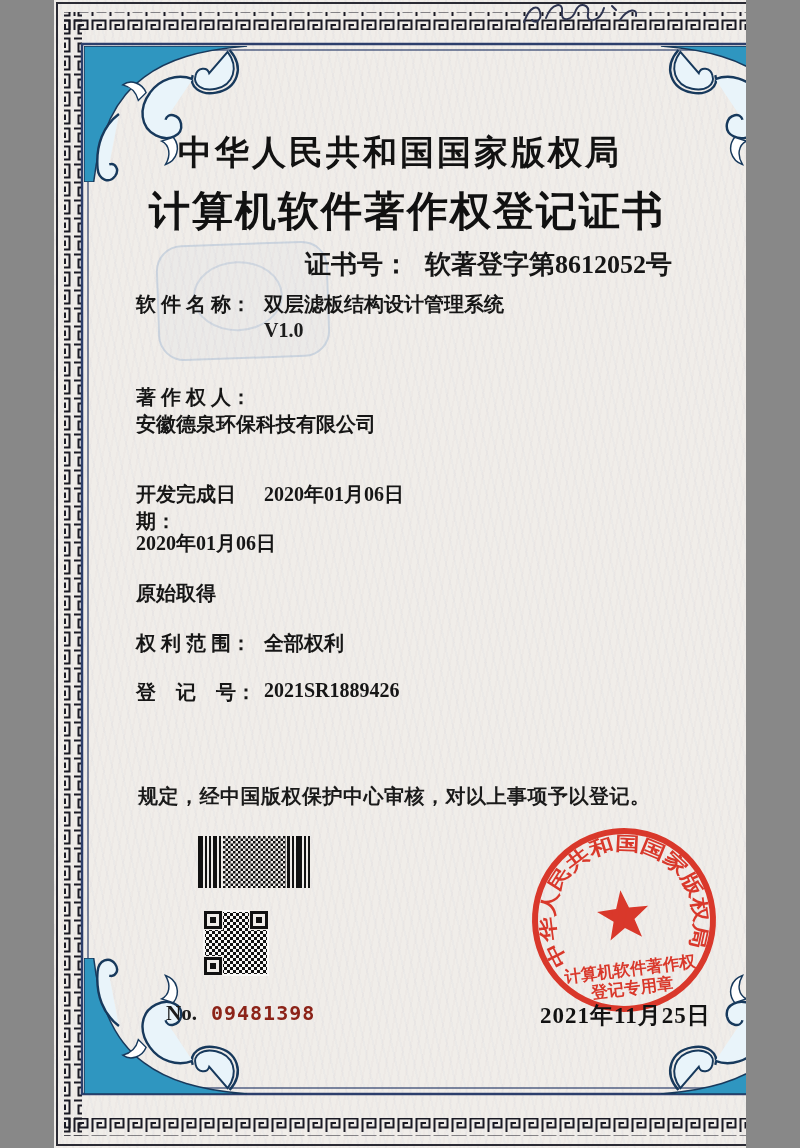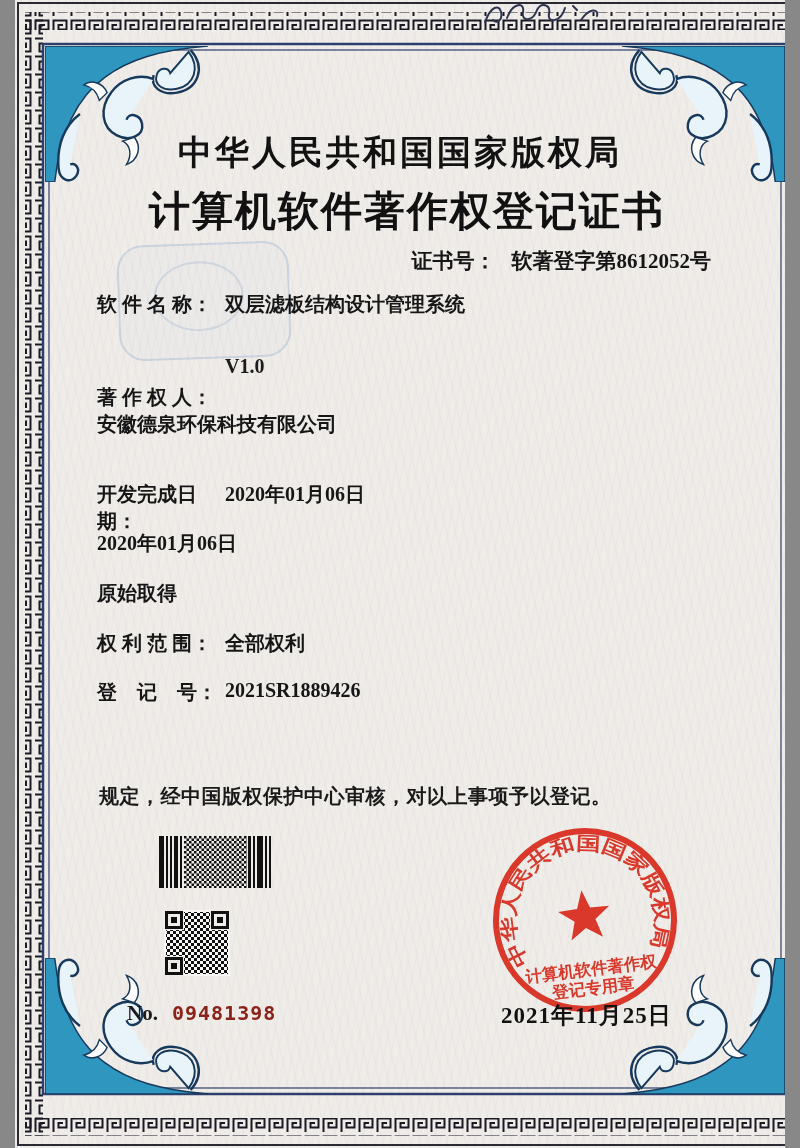--- a/index.html
+++ b/index.html
@@ -1,18 +1,18 @@
 <!DOCTYPE html>
 <html><head>
 <meta charset="utf-8">
 <style>
   html,body{margin:0;padding:0;background:#888;}
   .page{
     position:relative;
-    width:770px;height:1148px;
+    width:692px;height:1148px;
     margin:0 auto;
     overflow:hidden;
     background-color:#f0ede9;
     background-image:
       repeating-linear-gradient(100deg, rgba(185,160,170,0.05) 0 2px, rgba(0,0,0,0) 2px 7px),
       repeating-linear-gradient(78deg, rgba(150,170,205,0.05) 0 2px, rgba(0,0,0,0) 2px 9px);
     font-family:"Liberation Serif", serif;
     color:#1c1c1c;
   }
   .abs{position:absolute;}
@@ -36,27 +36,27 @@
   }
   .issuer-title{
     left:0;right:0;top:130px;text-align:center;
     font-size:34px;font-weight:900;letter-spacing:3px;color:#121212;
   }
   .cert-title{
     left:0;right:0;top:184px;text-align:center;
     font-size:41px;font-weight:900;letter-spacing:2px;color:#111;padding-left:14px;
   }
   .certno{
-    right:74px;top:247px;font-size:21px;font-weight:700;color:#161616;
+    right:74px;top:247px;font-size:26px;font-weight:700;color:#161616;
   }
   .certno .gap{display:inline-block;width:16px;}
   .row{position:absolute;left:82px;display:flex;font-weight:700;font-size:20px;color:#161616;}
   .row .lbl{display:inline-block;width:128px;}
   .row .val{display:inline-block;margin-left:0;}
-  .r1{top:291px;} .r1b{top:319px;left:210px;position:absolute;font-weight:700;font-size:20px;margin-top:36px;}
+  .r1{top:291px;} .r1b{top:319px;left:210px;position:absolute;font-weight:700;font-size:20px;}
   .r2{top:384px;flex-direction:column;}
   .r3{top:481px;}
   .r4{top:530px;}
   .r5{top:580px;}
   .r6{top:630px;}
   .r7{top:679px;}
   .statement{position:absolute;font-size:20px;font-weight:700;color:#1a1a1a;letter-spacing:0.5px;}
   .st1{left:120px;top:734px;}
   .st2{left:84px;top:783px;}
   .barcode{left:144px;top:836px;}

